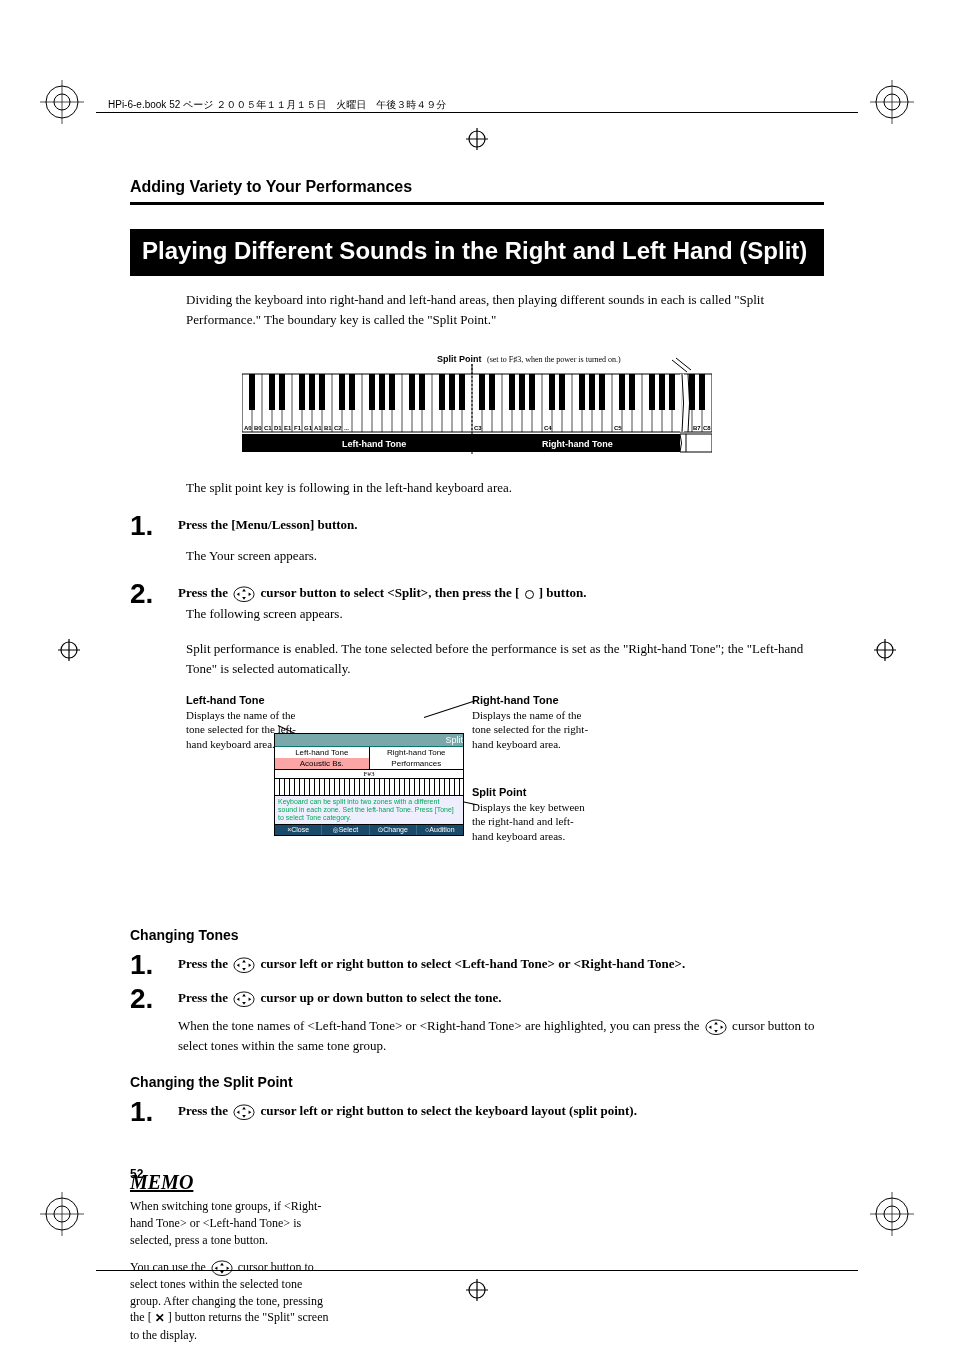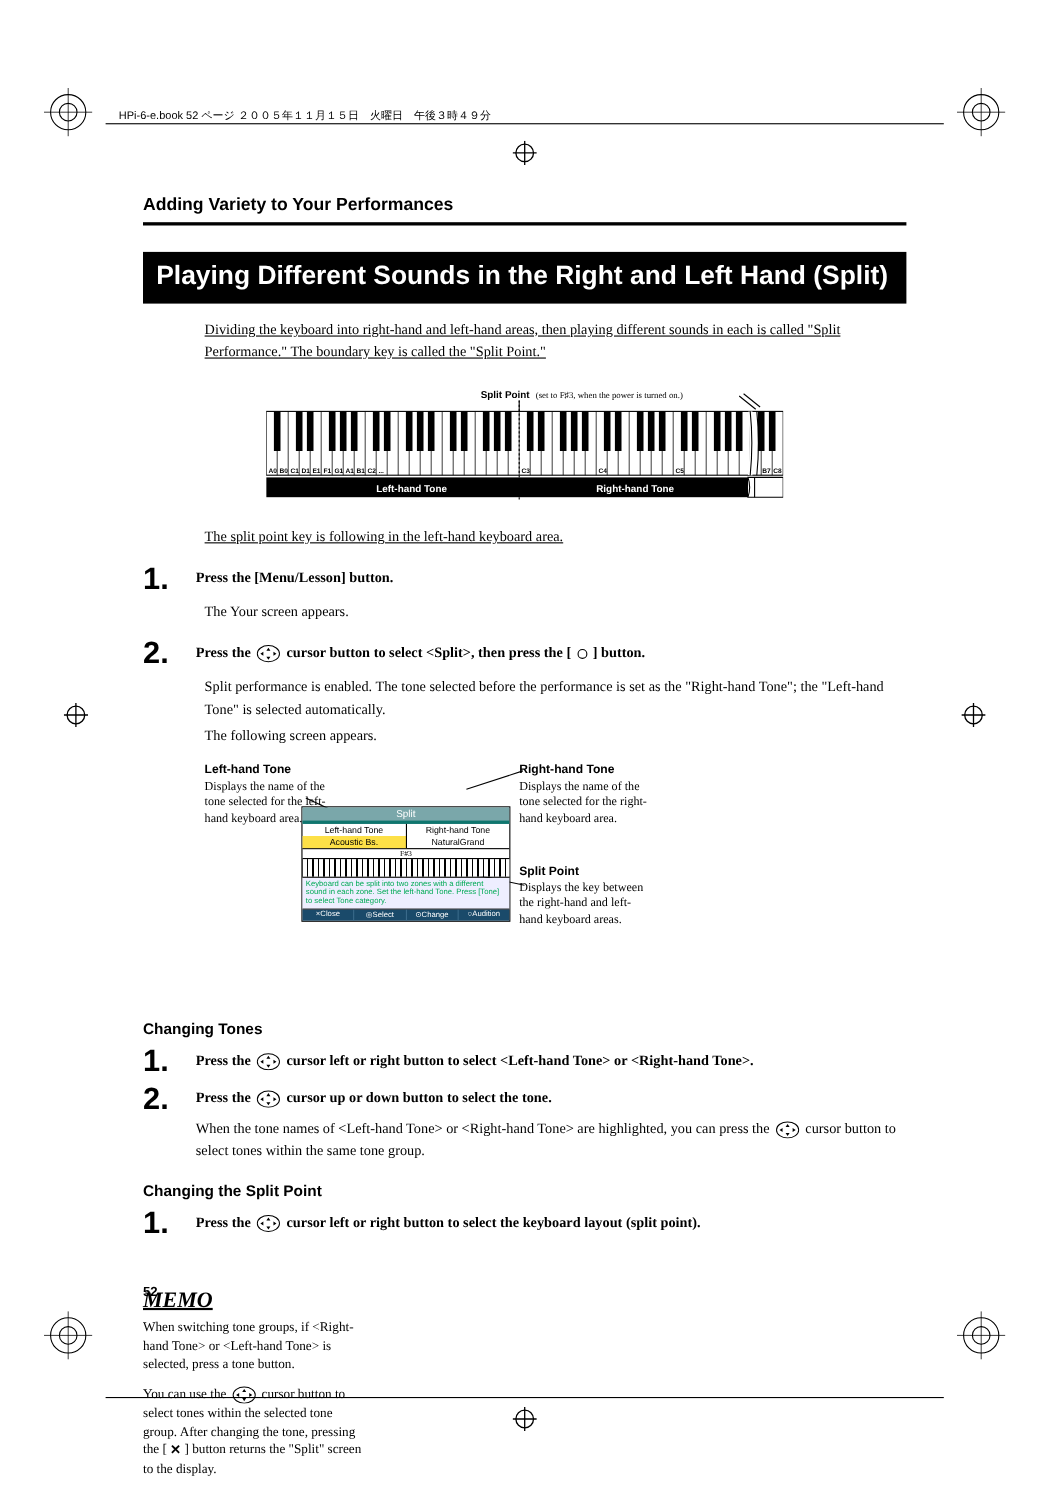--- a/index.html
+++ b/index.html
@@ -70,21 +70,20 @@
     font-size: 24px;
     line-height: 1.2;
     margin-bottom: 14px;
   }
   .body-text {
     font-size: 13px;
     line-height: 1.55;
     margin-left: 56px;
     margin-right: 0;
     margin-bottom: 14px;
-    text-decoration: underline;
   }
   .keyboard-diagram {
     margin: 24px auto 14px auto;
     width: 470px;
   }
   .kb-svg { width: 100%; display: block; }
   .step-row {
     display: flex;
     align-items: flex-start;
     margin-bottom: 6px;
@@ -148,41 +147,41 @@
   .callout-right1 { left: 286px; top: 0; }
   .callout-right2 { left: 286px; top: 92px; }
   .lcd {
     position: absolute;
     left: 88px;
     top: 40px;
     width: 190px;
     border: 1px solid #000;
   }
   .lcd .lcd-title {
-    text-align: center;
+    text-align: right;
     font-family: sans-serif;
     font-size: 9px;
-    border-bottom: 3px solid #0f766e;
+    border-bottom: 1px solid #0f766e;
     padding: 1px 0;
     background: #7aa7aa;
     color: #fff;
   }
   .lcd .lcd-row {
     display: flex;
     font-size: 8px;
     font-family: sans-serif;
   }
   .lcd .cell {
     flex: 1;
     text-align: center;
     border-right: 1px solid #000;
     padding: 1px 0;
   }
   .lcd .cell:last-child { border-right: none; }
-  .lcd .sel { background: #fde047; }
+  .lcd .sel { background: #fca5a5; }
   .lcd .mini-keys { height: 18px; background:
     repeating-linear-gradient(90deg, #fff 0 4px, #000 4px 5px);
     border-top: 1px solid #000; border-bottom: 1px solid #000;
     position: relative;
   }
   .lcd .msg {
     font-size: 7px;
     font-family: sans-serif;
     padding: 2px 3px;
     line-height: 1.15;
@@ -448,22 +447,22 @@
 
   <div class="step-row">
     <div class="step-num">2.</div>
     <div class="step-body">
       <span class="bold">Press the </span><span class="cursor-icon"><svg viewBox="0 0 24 18">
             <ellipse cx="12" cy="9" rx="11" ry="8" fill="none" stroke="#000"></ellipse>
             <path d="M12 3l-2 3h4zM12 15l-2-3h4zM4 9l3-2v4zM20 9l-3-2v4z" fill="#000"></path>
           </svg></span><span class="bold"> cursor button to select &lt;Split&gt;, then press the [ </span><span class="circle-icon"></span><span class="bold"> ] button.</span>
     </div>
   </div>
+  <div class="step-plain" style="margin-top:-10px">The following screen appears.</div>
   <div class="step-plain">Split performance is enabled. The tone selected before the performance is set as the "Right-hand Tone"; the "Left-hand Tone" is selected automatically.</div>
-  <div class="step-plain" style="margin-top:-10px">The following screen appears.</div>
 
   <div class="split-figure">
     <div class="callout callout-left">
       <div class="ch">Left-hand Tone</div>
       <div>Displays the name of the tone selected for the left-hand keyboard area.</div>
     </div>
     <div class="callout callout-right1">
       <div class="ch">Right-hand Tone</div>
       <div>Displays the name of the tone selected for the right-hand keyboard area.</div>
     </div>
@@ -475,21 +474,21 @@
     <div class="leader leader-r1"></div>
     <div class="leader leader-r2"></div>
     <div class="lcd">
       <div class="lcd-title">Split</div>
       <div class="lcd-row">
         <div class="cell">Left-hand Tone</div>
         <div class="cell">Right-hand Tone</div>
       </div>
       <div class="lcd-row">
         <div class="cell sel">Acoustic Bs.</div>
-        <div class="cell">NaturalGrand</div>
+        <div class="cell">Performances</div>
       </div>
       <div style="font-size:7px;text-align:center;border-top:1px solid #000">F#3</div>
       <div class="mini-keys"></div>
       <div class="msg">Keyboard can be split into two zones with a different sound in each zone. Set the left-hand Tone. Press [Tone] to select Tone category.</div>
       <div class="bottom-bar">
         <div class="bitem">×Close</div>
         <div class="bitem">◎Select</div>
         <div class="bitem">⊙Change</div>
         <div class="bitem">○Audition</div>
       </div>

